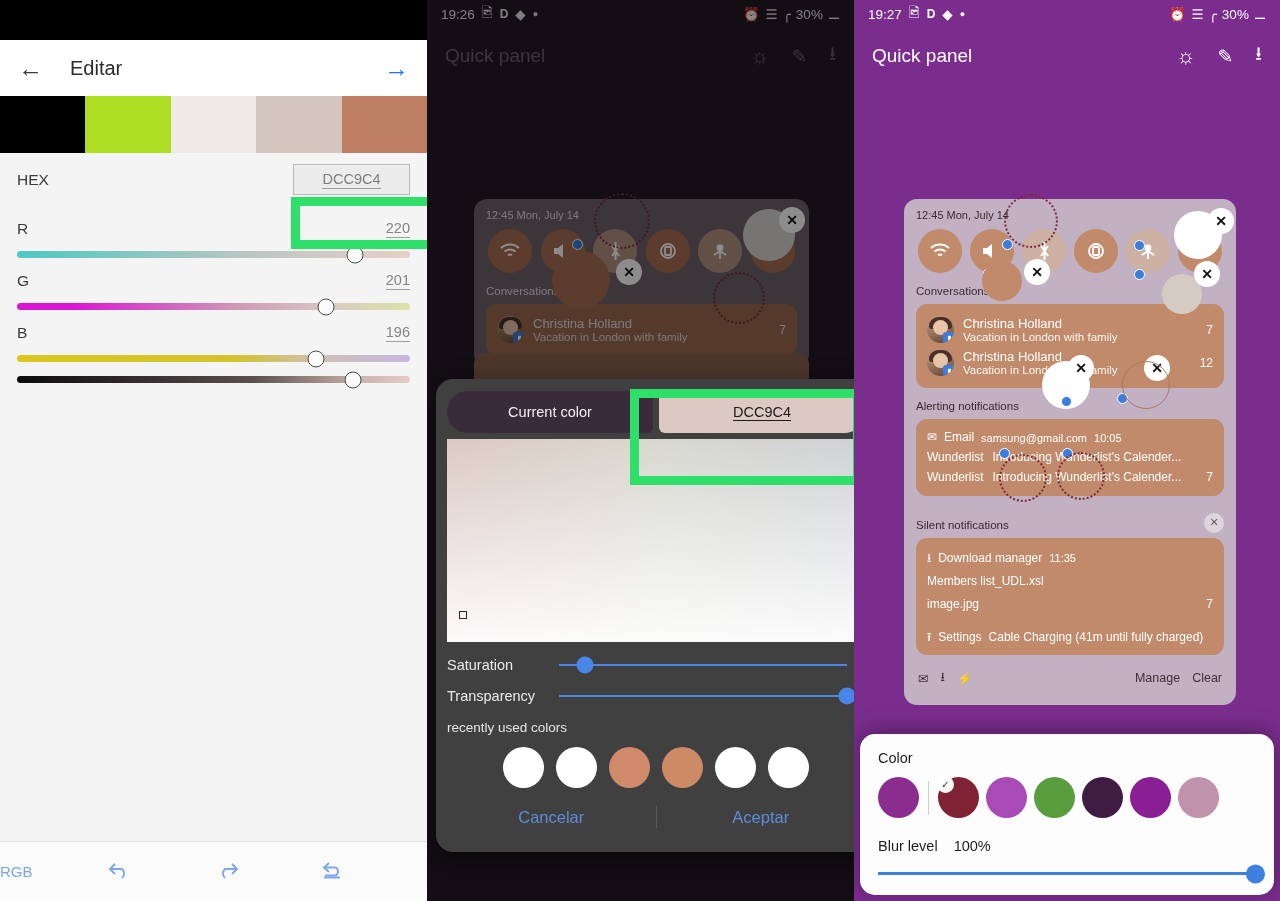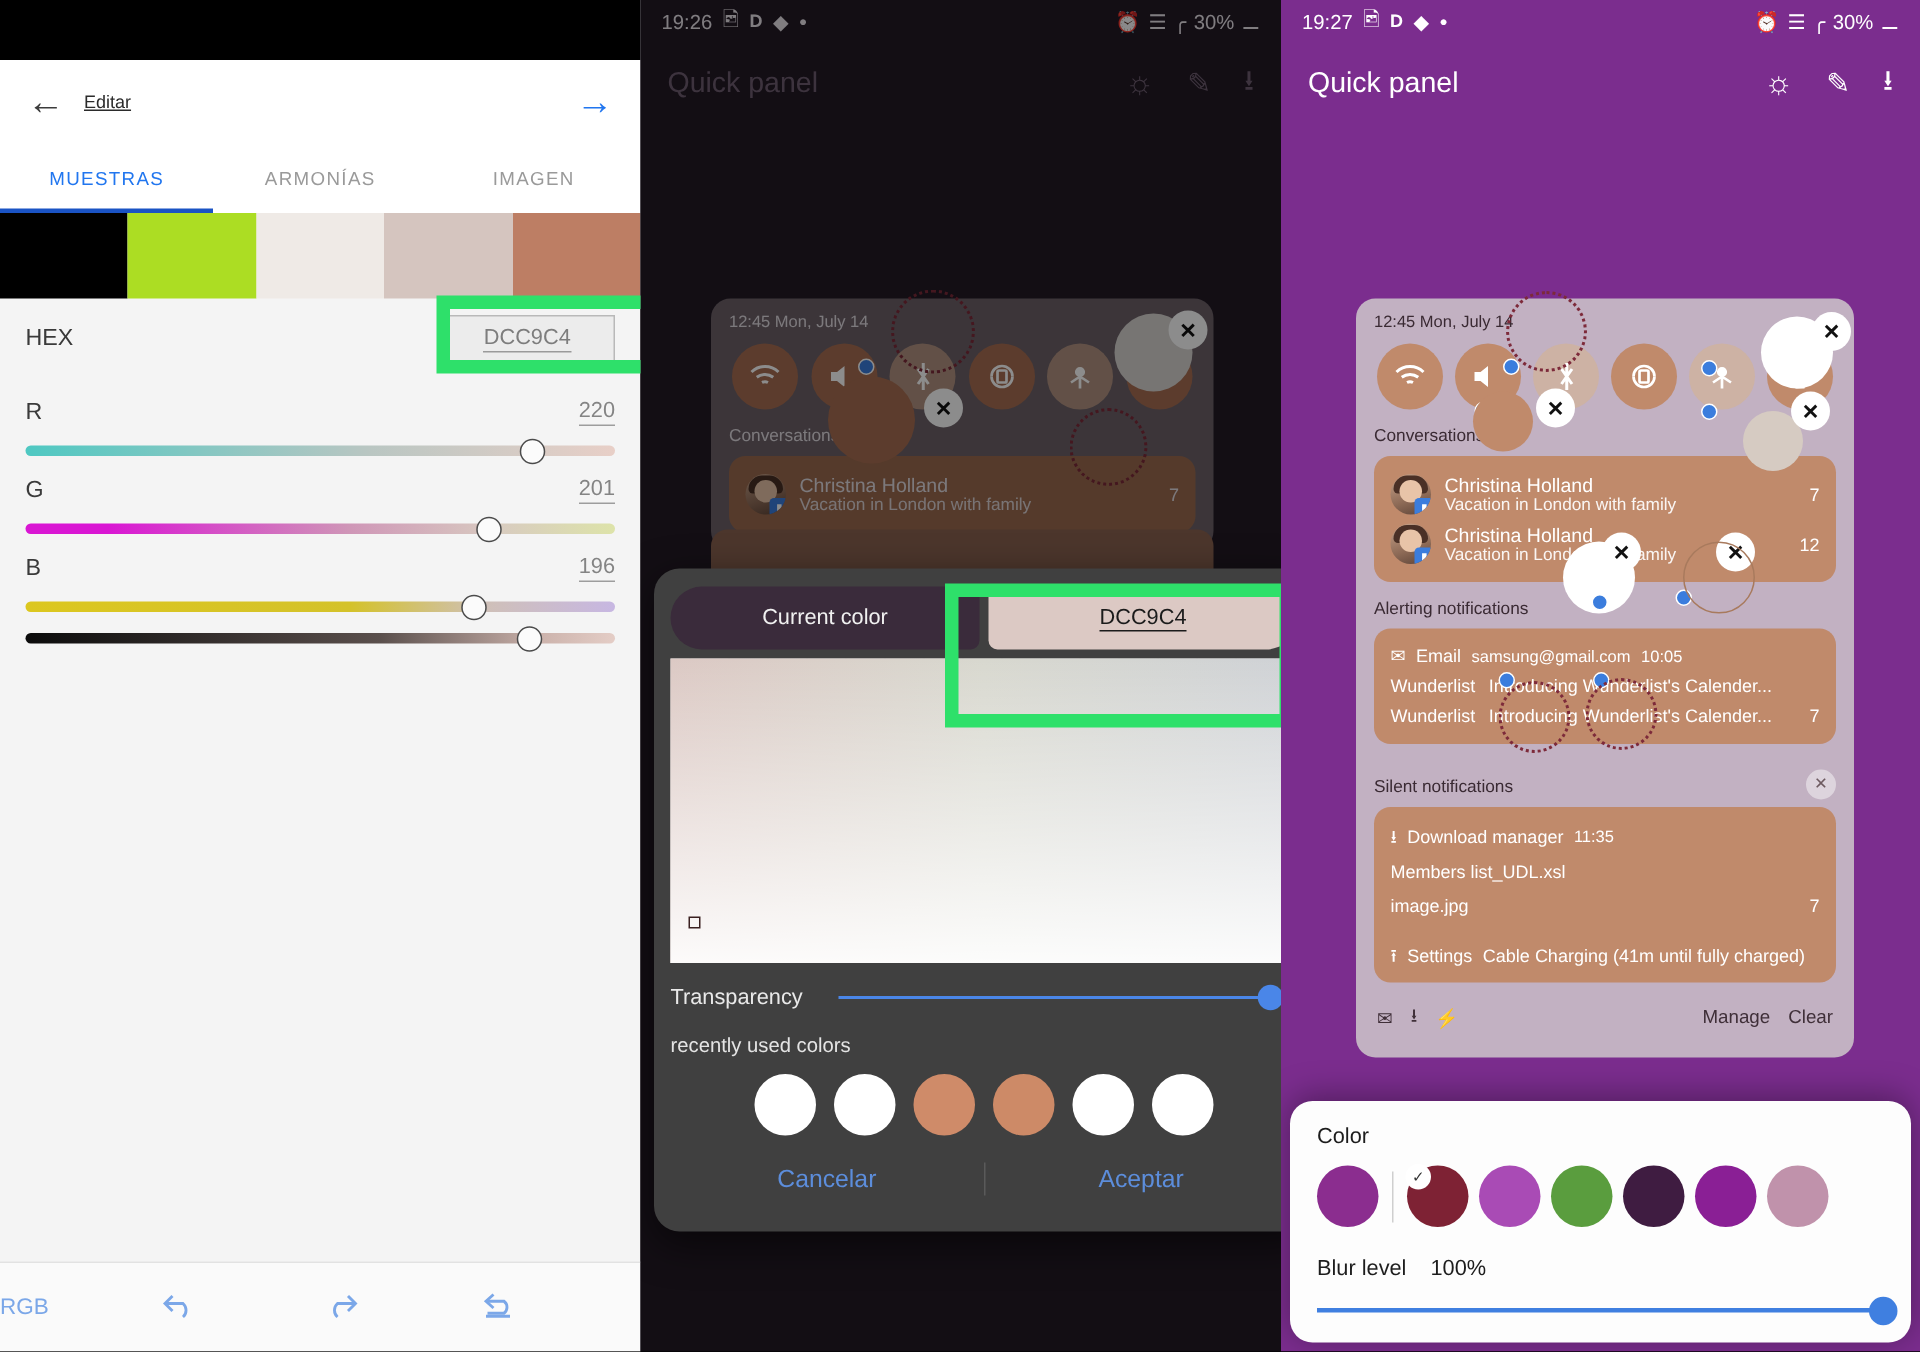--- a/index.html
+++ b/index.html
@@ -8,21 +8,21 @@
     font-family: "Liberation Sans", sans-serif;
     overflow: hidden; background: #000;
   }
   .screen { position: relative; width: 1280px; height: 901px; display: flex; }
 
   
   .panel1 { position: relative; width: 427px; height: 901px; background: #f4f4f4; overflow: hidden; }
   .p1-statusbar { height: 40px; background: #000; }
   .p1-appbar { height: 56px; background: #fff; display: flex; align-items: center; padding: 0 18px; }
   .p1-back { font-size: 25px; color: #3c3c3c; line-height: 1; width: 30px; }
-  .p1-title { flex: 1; font-size: 12px; color: #2b2b2b; margin-left: 8px; font-weight: 400; text-decoration: underline; }
+  .p1-title { flex: 1; font-size: 20px; color: #2b2b2b; margin-left: 22px; font-weight: 400; }
   .p1-next { font-size: 25px; color: #2176ef; line-height: 1; }
   .p1-tabs { height: 46px; background: #fff; display: flex; position: relative; }
   .p1-tab { flex: 1; display: flex; align-items: center; justify-content: center;
             font-size: 12.5px; letter-spacing: .9px; color: #9a9a9a; }
   .p1-tab.active { color: #2176ef; }
   .p1-tab-underline { position: absolute; left: 0; bottom: 0; width: 142px; height: 3px; background: #1a53c4; }
   .p1-swatches { display: flex; height: 57px; }
   .p1-swatch { flex: 1; }
   .p1-rows { padding: 0 17px; }
   .p1-hexrow { height: 53px; display: flex; align-items: center; justify-content: space-between; }
@@ -139,26 +139,20 @@
 
   <div class="panel1">
     <div class="p1-statusbar"></div>
 
     <div class="p1-appbar">
       <div class="p1-back">←</div>
       <div class="p1-title">Editar</div>
       <div class="p1-next">→</div>
     </div>
 
-    <div class="p1-tabs">
-      <div class="p1-tab active">MUESTRAS</div>
-      <div class="p1-tab">ARMONÍAS</div>
-      <div class="p1-tab">IMAGEN</div>
-      <div class="p1-tab-underline"></div>
-    </div>
 
     <div class="p1-swatches">
       <div class="p1-swatch" style="background:#000000"></div>
       <div class="p1-swatch" style="background:#acdd23"></div>
       <div class="p1-swatch" style="background:#efeae6"></div>
       <div class="p1-swatch" style="background:#d5c5bf"></div>
       <div class="p1-swatch" style="background:#bd7e64"></div>
     </div>
 
     <div class="p1-rows">
@@ -334,20 +328,26 @@
       <div class="dlg-top">
         <div class="dlg-cur">Current color</div>
         <div class="dlg-new" style="background:#dcc9c4;">
           <span>DCC9C4</span>
         </div>
       </div>
       <div class="sv-area">
         <div class="sv-cursor"></div>
       </div>
       <div class="dlg-slrow">
+        <div class="dlg-sllab">Saturation</div>
+        <div class="dlg-sltrack">
+          <div class="dlg-slknob" style="left:9%"></div>
+        </div>
+      </div>
+      <div class="dlg-slrow">
         <div class="dlg-sllab">Transparency</div>
         <div class="dlg-sltrack">
           <div class="dlg-slknob" style="left:100%"></div>
         </div>
       </div>
       <div class="recent-lab">recently used colors</div>
       <div class="recent-row">
         <div class="recent-dot" style="background:#ffffff"></div>
         <div class="recent-dot" style="background:#ffffff"></div>
         <div class="recent-dot" style="background:#cf8b69"></div>

